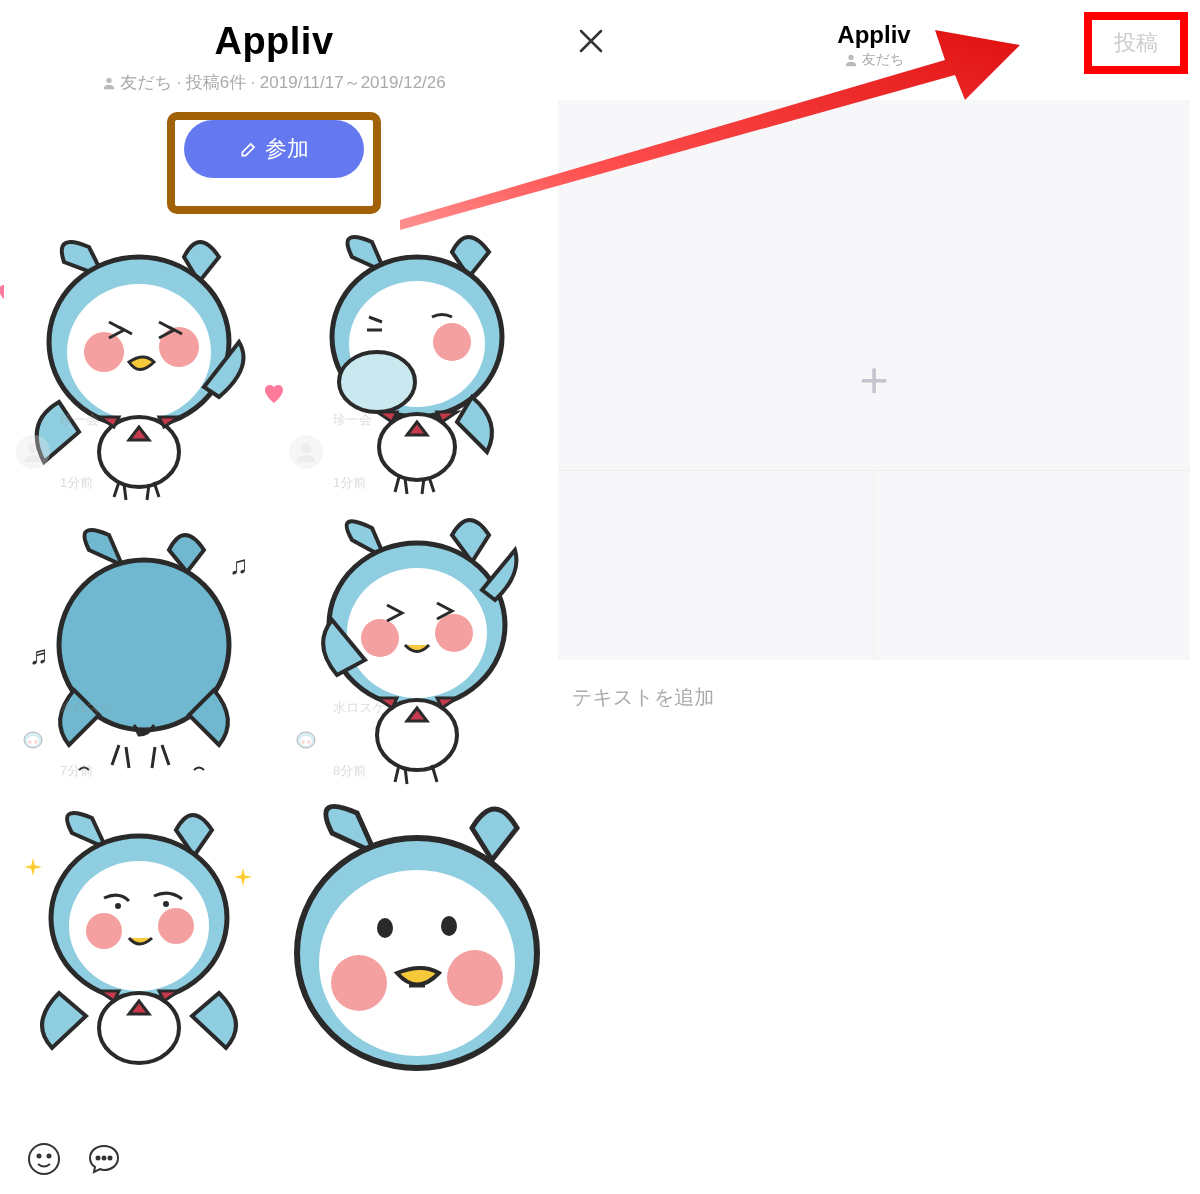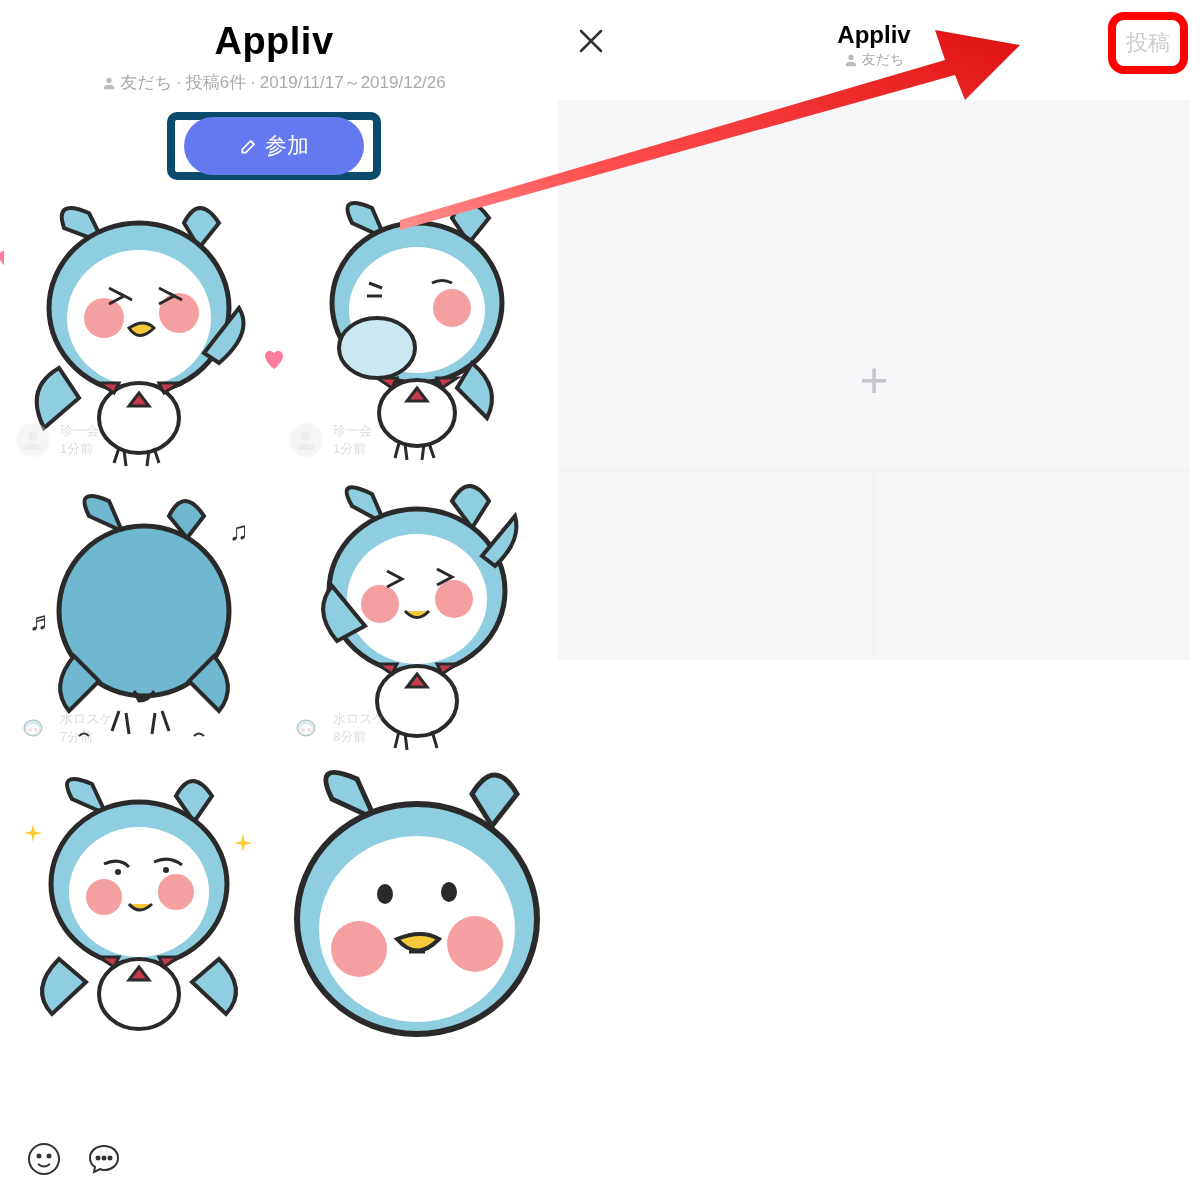--- a/index.html
+++ b/index.html
@@ -20,46 +20,46 @@
     .back-icon { position: absolute; left: 20px; top: 25px; cursor: pointer; }
     .header-label { font-size: 16px; font-weight: 600; color: #000; }
     .more-icon { position: absolute; right: 18px; top: 22px; cursor: pointer; display: flex; flex-direction: column; gap: 6px; }
     .more-dot { width: 6px; height: 6px; background: #333; border-radius: 50%; }
 
     .title-block { text-align: center; margin-top: 20px; }
     .main-title { font-size: 38px; font-weight: 700; color: #000; letter-spacing: 0.5px; }
     .meta-row { margin-top: 8px; display: flex; align-items: center; justify-content: center; gap: 4px; color: #aaa; font-size: 17px; }
     .friend-glyph { width: 14px; height: 14px; fill: #bbb; }
 
-    .join-hl { margin: 18px auto 0; width: 214px; height: 68px; border: 8px solid #0c4a6e; border-radius: 10px; display: flex; align-items: center; justify-content: center; }
+    .join-hl { margin: 18px auto 0; width: 214px; height: 102px; border: 8px solid #a16207; border-radius: 10px; display: flex; align-items: flex-start; justify-content: center; }
     .join-btn { width: 180px; height: 58px; background: #6478f0; color: #fff; border-radius: 30px; display: flex; align-items: center; justify-content: center; font-size: 22px; font-weight: 500; gap: 6px; cursor: pointer; }
     .join-glyph { width: 20px; height: 20px; fill: none; stroke: #fff; stroke-width: 2; }
 
     .sticker-grid { margin-top: 8px; padding: 0 4px; position: relative; }
     .grid-row { display: flex; gap: 8px; margin-bottom: 8px; }
     .sticker-cell { position: relative; width: 265px; height: 280px; background: #fff; }
     .sticker-cell.big { width: 265px; height: 300px; }
     .penguin-svg { width: 100%; height: 100%; }
 
     .cell-meta { position: absolute; left: 12px; bottom: 10px; display: flex; align-items: center; gap: 10px; opacity: 0.35; }
     .avatar-circle { width: 34px; height: 34px; border-radius: 50%; background: #e8e8e8; display: flex; align-items: center; justify-content: center; }
     .avatar-mini { width: 24px; height: 24px; }
-    .meta-txt { display: flex; flex-direction: column; color: #999; font-size: 13px; }
+    .meta-txt { display: flex; flex-direction: column; color: #999; font-size: 13px; gap: 45px; }
 
     .bottom-bar { position: absolute; bottom: 0; left: 0; width: 100%; height: 70px; background: #fff; display: flex; align-items: center; padding-left: 26px; gap: 24px; }
     .bottom-icon { width: 36px; height: 36px; stroke: #333; fill: none; stroke-width: 2; cursor: pointer; }
 
     
     .rp-header { height: 80px; position: relative; display: flex; align-items: center; justify-content: center; padding-top: 10px; }
     .close-icon { position: absolute; left: 30px; top: 28px; cursor: pointer; }
     .rp-title-block { text-align: center; }
     .rp-title { font-size: 24px; font-weight: 700; color: #000; }
     .rp-sub { display: flex; align-items: center; justify-content: center; gap: 4px; color: #aaa; font-size: 14px; margin-top: 2px; }
 
-    .post-hl { position: absolute; right: 12px; top: 12px; width: 80px; height: 62px; border: 8px solid #ff0000; border-radius: 16px; display: flex; align-items: center; justify-content: center; }
+    .post-hl { position: absolute; right: 12px; top: 12px; width: 104px; height: 62px; border: 8px solid #ff0000; border-radius: 0; display: flex; align-items: center; justify-content: center; }
     .post-btn { color: #ccc; font-size: 22px; font-weight: 500; cursor: pointer; }
 
     .media-area { margin: 20px 10px 0; height: 560px; background: #f7f7f9; position: relative; display: flex; align-items: center; justify-content: center; }
     .media-row { position: absolute; bottom: 0; left: 0; width: 100%; height: 190px; border-top: 1px solid #eee; display: flex; }
     .media-cell-line { width: 50%; border-right: 1px solid #eee; }
     .plus-icon { font-size: 50px; color: #c5c5d0; font-weight: 200; }
 
     .text-input-area { padding: 24px 24px; }
     .text-placeholder { color: #aaa; font-size: 20px; }
 
@@ -300,20 +300,23 @@
       </div>
     </div>
 
     <div class="media-area">
       <span class="plus-icon">+</span>
       <div class="media-row">
         <div class="media-cell-line"></div>
       </div>
     </div>
 
+    <div class="text-input-area">
+      <span class="text-placeholder">テキストを追加</span>
+    </div>
   </div>
 
   <svg class="arrow-svg" viewBox="0 0 640 220">
     <defs>
       <linearGradient id="argrad" x1="0" y1="1" x2="1" y2="0">
         <stop offset="0" stop-color="#ff9090"></stop>
         <stop offset="0.3" stop-color="#ff5050"></stop>
         <stop offset="1" stop-color="#e01010"></stop>
       </linearGradient>
     </defs>

